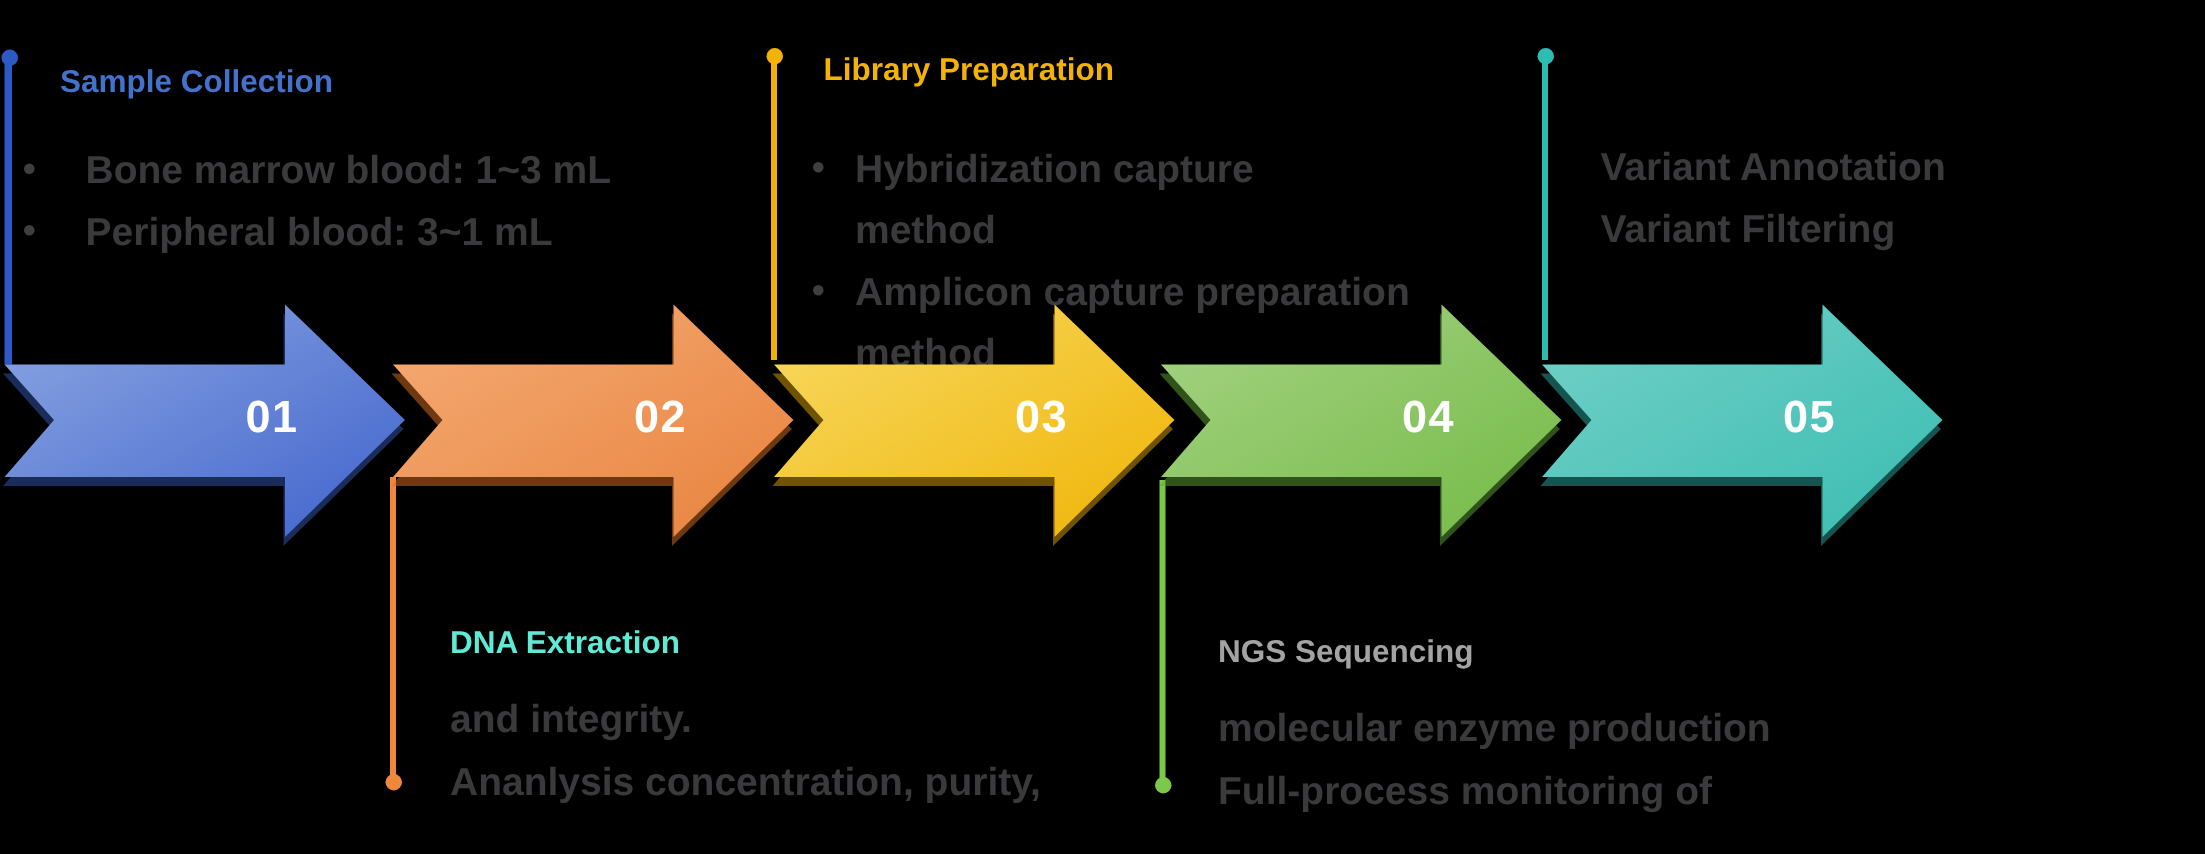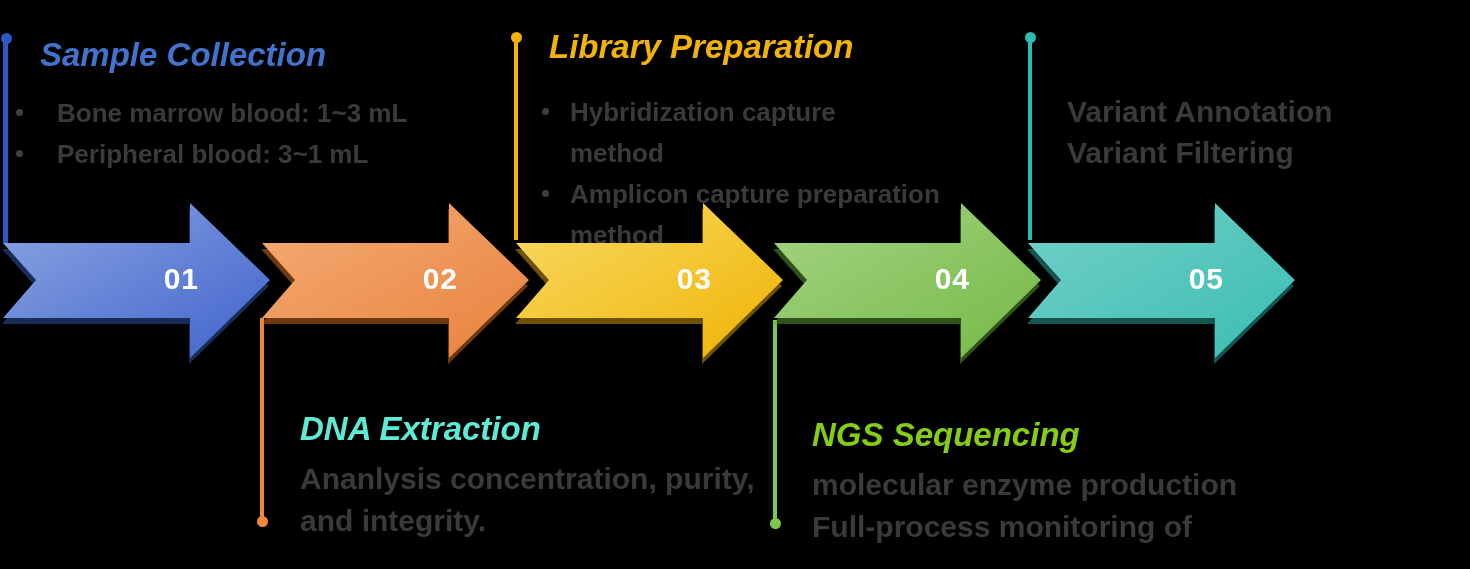--- a/index.html
+++ b/index.html
@@ -2,29 +2,29 @@
 <html><head>
 <meta charset="utf-8">
 <style>
   html,body{margin:0;padding:0;background:#000;}
   .stage{
     position:relative;width:1470px;height:569px;background:#000000;
     font-family:"Liberation Sans", sans-serif;overflow:hidden;
   }
   .stage *{box-sizing:border-box;}
   .title{
-    position:absolute;font-size:33px;font-weight:bold;line-height:38px;white-space:nowrap;font-style:italic;
+    position:absolute;font-size:21px;font-weight:bold;line-height:38px;white-space:nowrap;
   }
   .t-blue{color:#4272CC;}
   .t-orange{color:#5eead4;}
   .t-gold{color:#F2B306;}
-  .t-green{color:#84cc16;}
+  .t-green{color:#a3a3a3;}
   .t-teal{color:#2CBCB1;}
   .body-text{
-    position:absolute;color:#3a3a3c;font-weight:bold;font-size:30px;
+    position:absolute;color:#3a3a3c;font-weight:bold;font-size:26px;
   }
   .body-text .ln{display:block;line-height:41px;white-space:nowrap;}
   ul.blist{list-style:none;margin:0;padding:0;position:absolute;}
   ul.blist li{position:relative;padding-left:45px;color:#3a3a3c;font-weight:bold;font-size:26px;line-height:41px;}
   ul.blist li:before{
     content:"";position:absolute;left:4px;top:16px;width:7px;height:7px;border-radius:50%;background:#3f3f41;
   }
   ul.blist li span{display:block;white-space:nowrap;}
   .vline{position:absolute;width:4px;}
   .vl-blue{background:#2B5AC4;width:5px;}
@@ -79,22 +79,22 @@
   <div class="dot d-teal" style="left:1025px;top:32px;"></div>
   <div class="body-text" style="left:1067px;top:91px;">
     <span class="ln">Variant Annotation</span>
     <span class="ln">Variant Filtering</span>
   </div>
 
   <div class="vline vl-orange" style="left:260px;top:318px;height:200px;"></div>
   <div class="dot d-orange" style="left:257px;top:516px;"></div>
   <div class="title t-orange" style="left:300px;top:410px;">DNA Extraction</div>
   <div class="body-text" style="left:300px;top:458px;line-height:42px;">
+    <span class="ln" style="line-height:42px;">and integrity.</span>
     <span class="ln" style="line-height:42px;">Ananlysis concentration, purity,</span>
-    <span class="ln" style="line-height:42px;">and integrity.</span>
   </div>
 
   <div class="vline vl-green" style="left:773px;top:320px;height:200px;"></div>
   <div class="dot d-green" style="left:770px;top:518px;"></div>
   <div class="title t-green" style="left:812px;top:416px;">NGS Sequencing</div>
   <div class="body-text" style="left:812px;top:464px;line-height:42px;">
     <span class="ln" style="line-height:42px;">molecular enzyme production</span>
     <span class="ln" style="line-height:42px;">Full-process monitoring of</span>
   </div>
 

